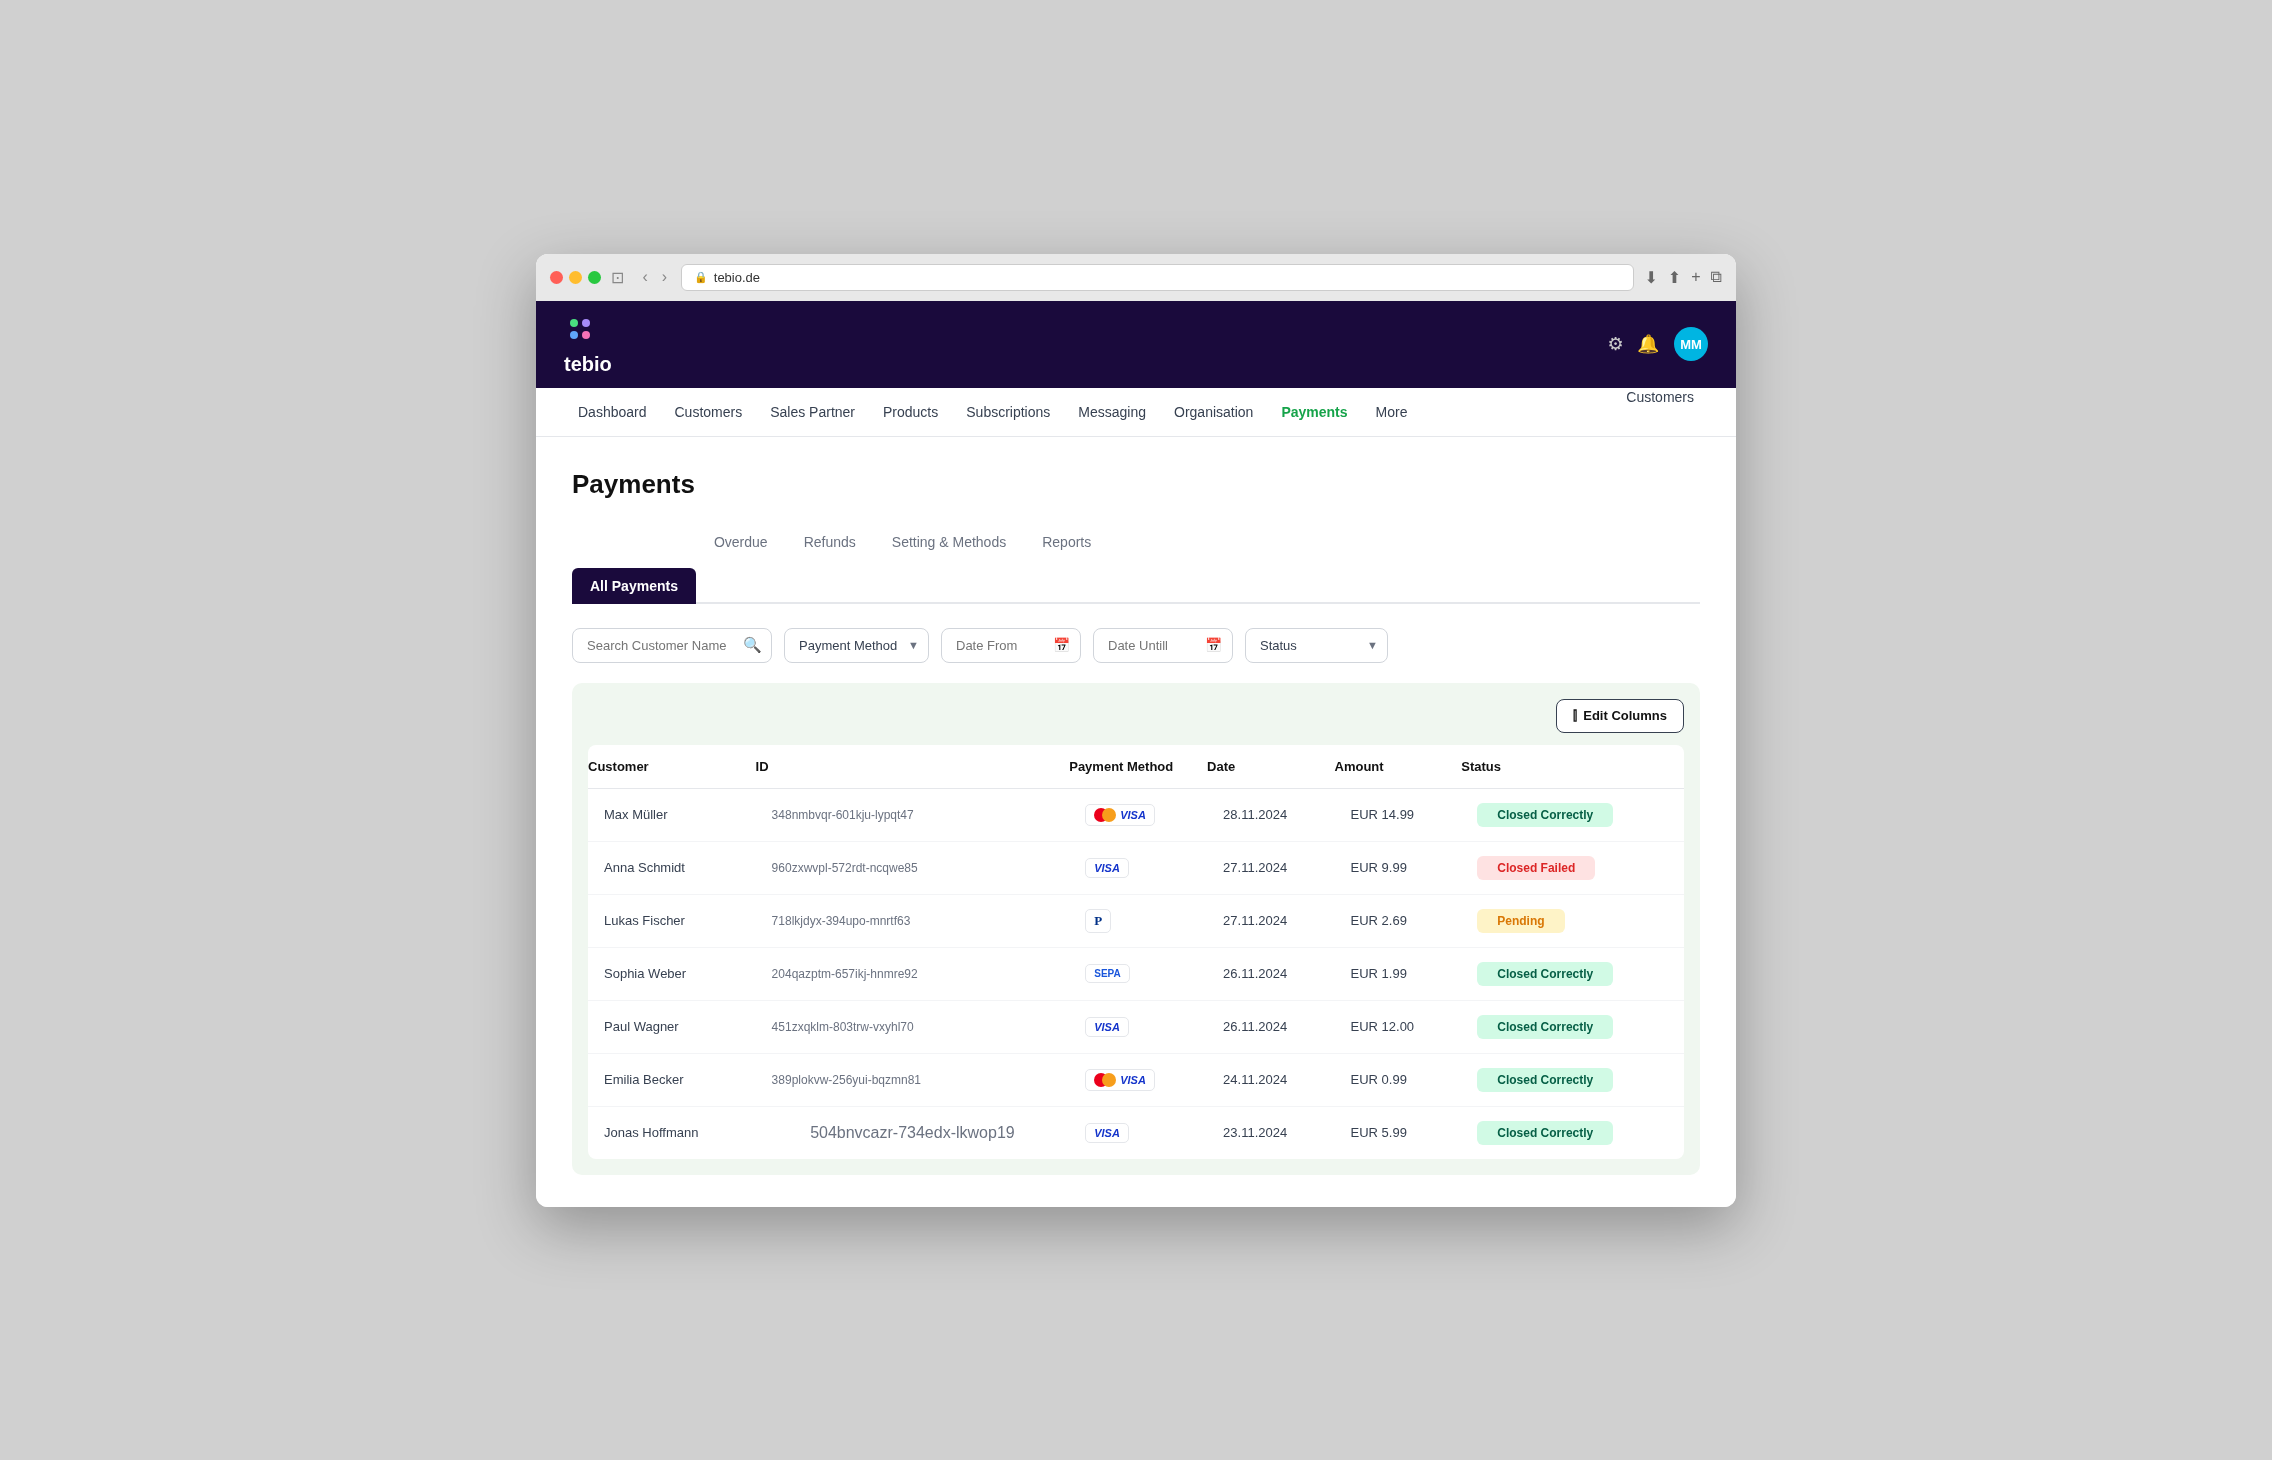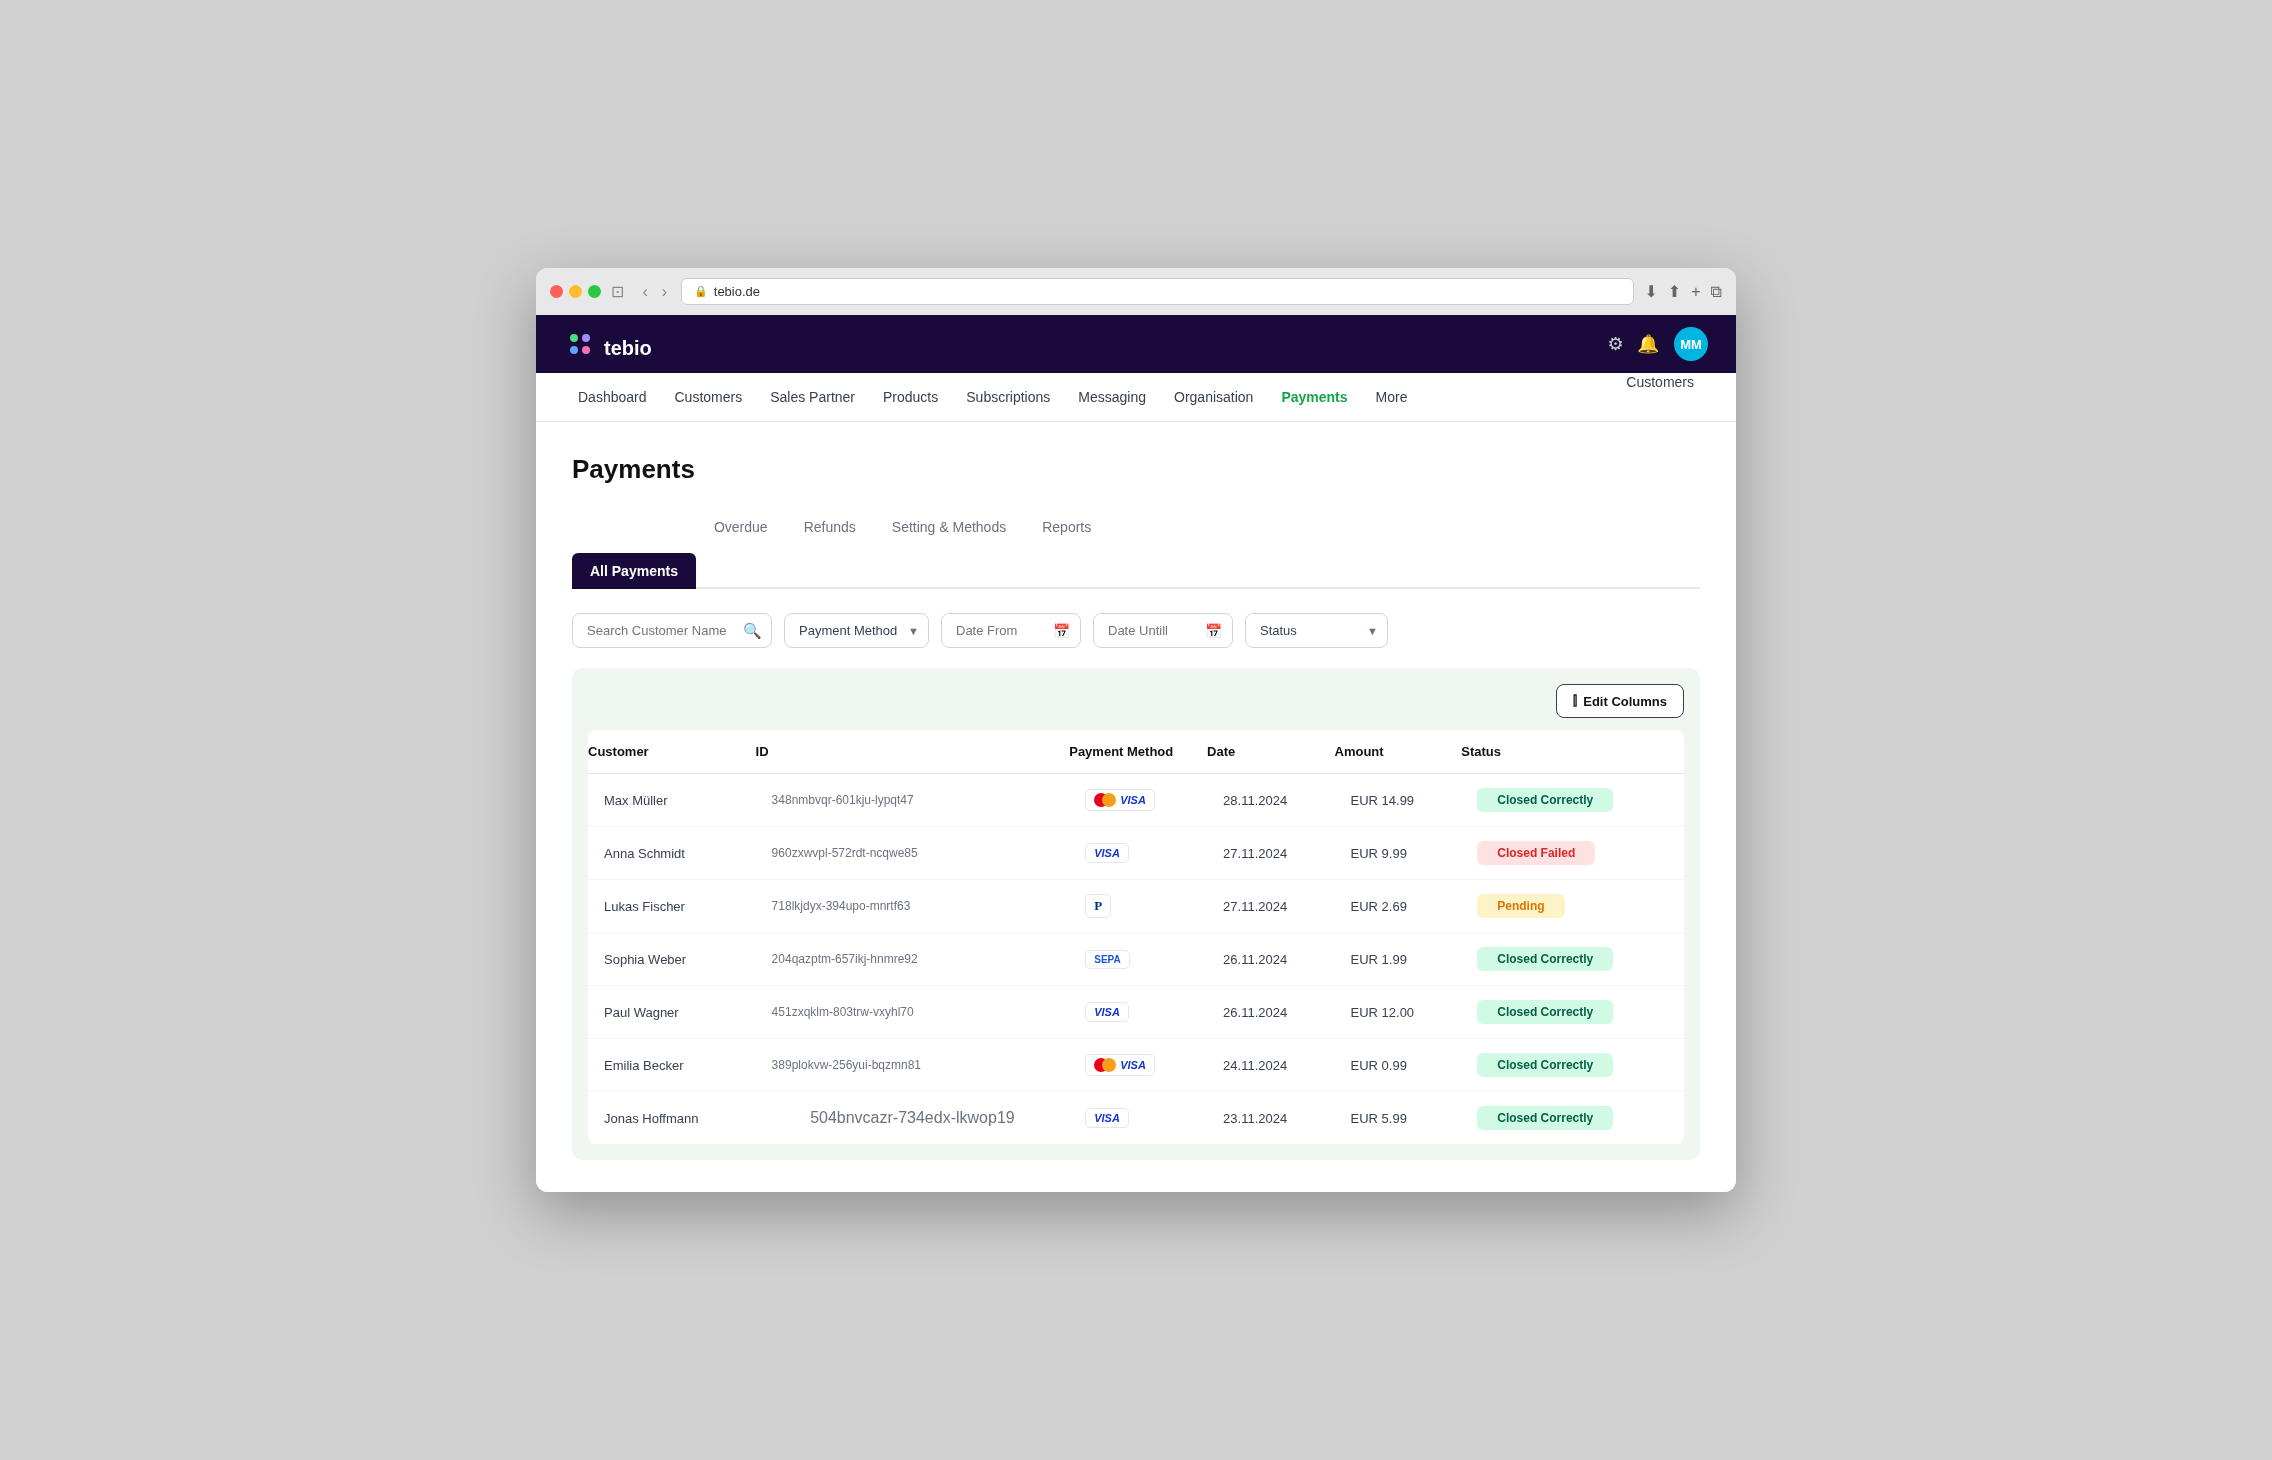--- a/index.html
+++ b/index.html
@@ -70,21 +70,21 @@
 
     
     .app-header {
       background: #1a0a3c;
       padding: 12px 28px;
       display: flex;
       align-items: center;
       justify-content: space-between;
     }
     .app-logo {
-      display: flex; align-items: flex-end; gap: 8px;
+      display: flex; align-items: flex-start; gap: 8px; flex-direction: column;
     }
     .logo-icon {
       width: 32px; height: 32px;
     }
     .logo-text {
       color: #fff; font-size: 20px; font-weight: 700;
     }
     .app-header-actions {
       display: flex; align-items: center; gap: 14px;
     }

